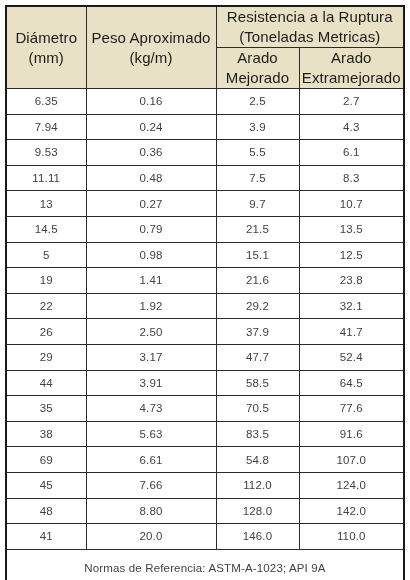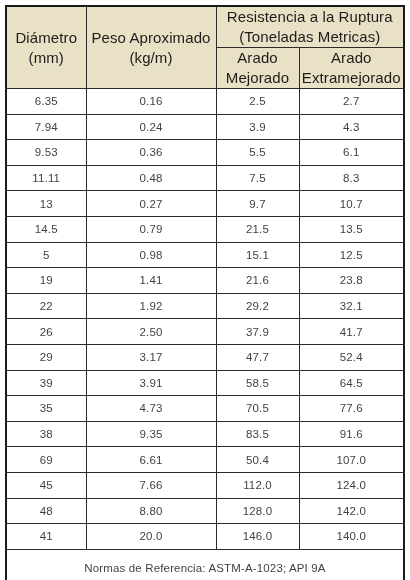--- a/index.html
+++ b/index.html
@@ -173,60 +173,60 @@
           <td>37.9</td>
           <td>41.7</td>
         </tr>
         <tr>
           <td>29</td>
           <td>3.17</td>
           <td>47.7</td>
           <td>52.4</td>
         </tr>
         <tr>
-          <td>39</td>
+          <td>44</td>
           <td>3.91</td>
           <td>58.5</td>
           <td>64.5</td>
         </tr>
         <tr>
           <td>35</td>
           <td>4.73</td>
           <td>70.5</td>
           <td>77.6</td>
         </tr>
         <tr>
           <td>38</td>
-          <td>9.35</td>
+          <td>5.63</td>
           <td>83.5</td>
           <td>91.6</td>
         </tr>
         <tr>
           <td>69</td>
           <td>6.61</td>
-          <td>50.4</td>
+          <td>54.8</td>
           <td>107.0</td>
         </tr>
         <tr>
           <td>45</td>
           <td>7.66</td>
           <td>112.0</td>
           <td>124.0</td>
         </tr>
         <tr>
           <td>48</td>
           <td>8.80</td>
           <td>128.0</td>
           <td>142.0</td>
         </tr>
         <tr>
           <td>41</td>
           <td>20.0</td>
           <td>146.0</td>
-          <td>140.0</td>
+          <td>110.0</td>
         </tr>
       </tbody>
     <tfoot>
       <tr>
         <td colspan="4">Normas de Referencia:  ASTM-A-1023; API 9A</td>
       </tr>
     </tfoot>
   </table>
 </div>
 

